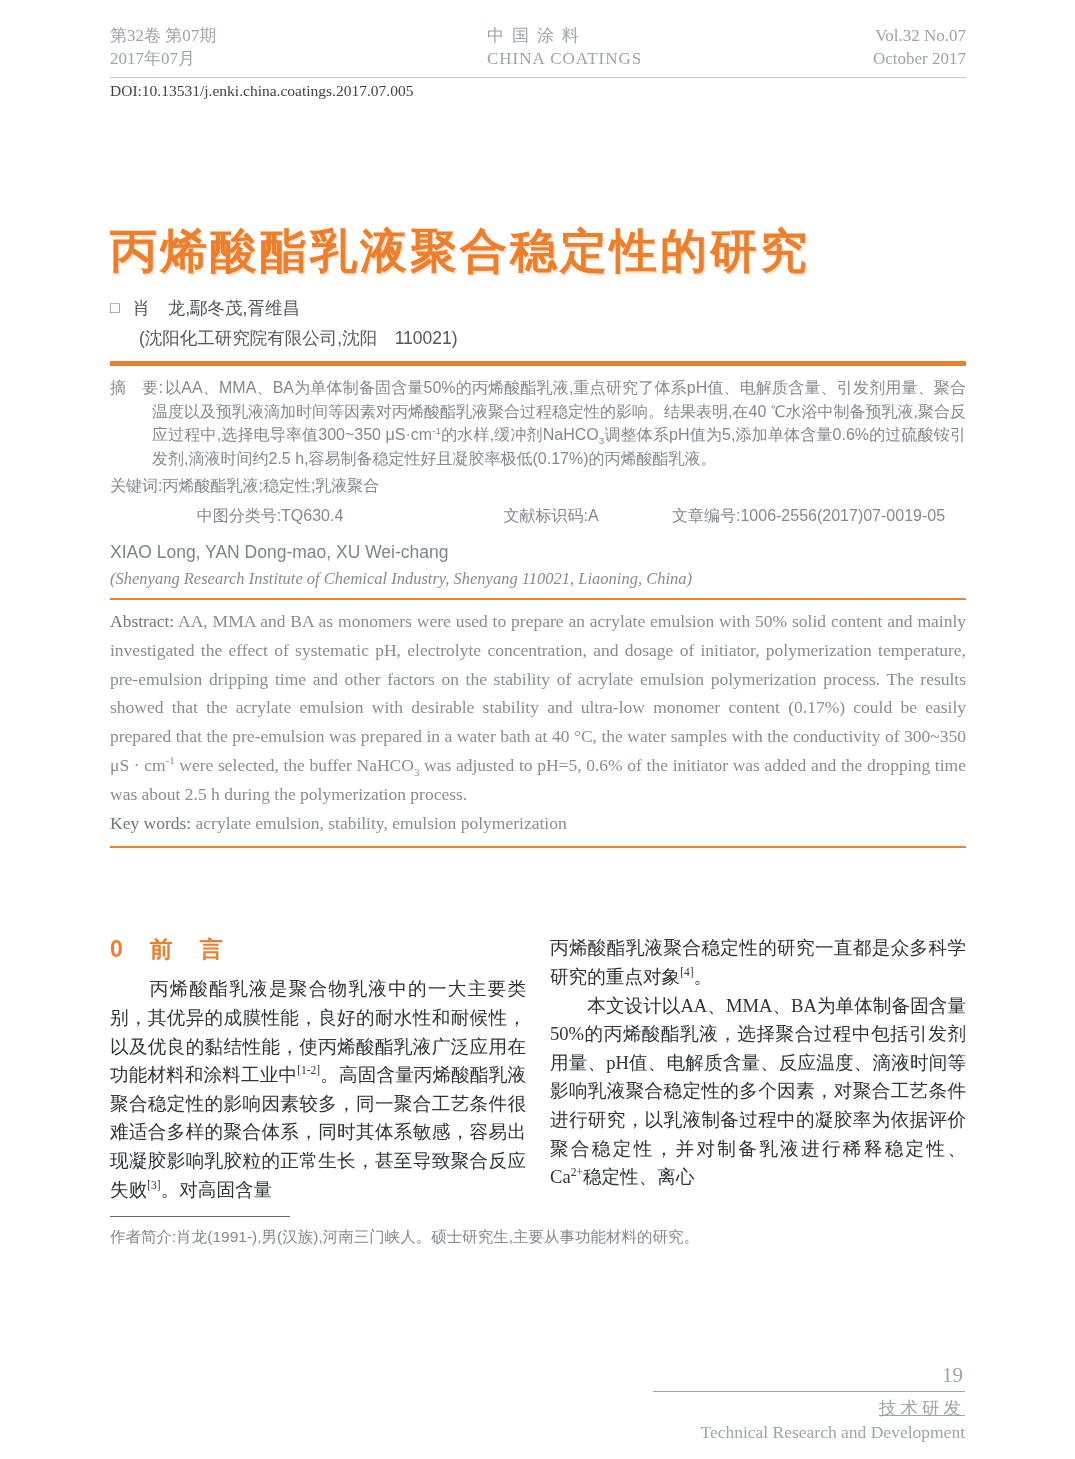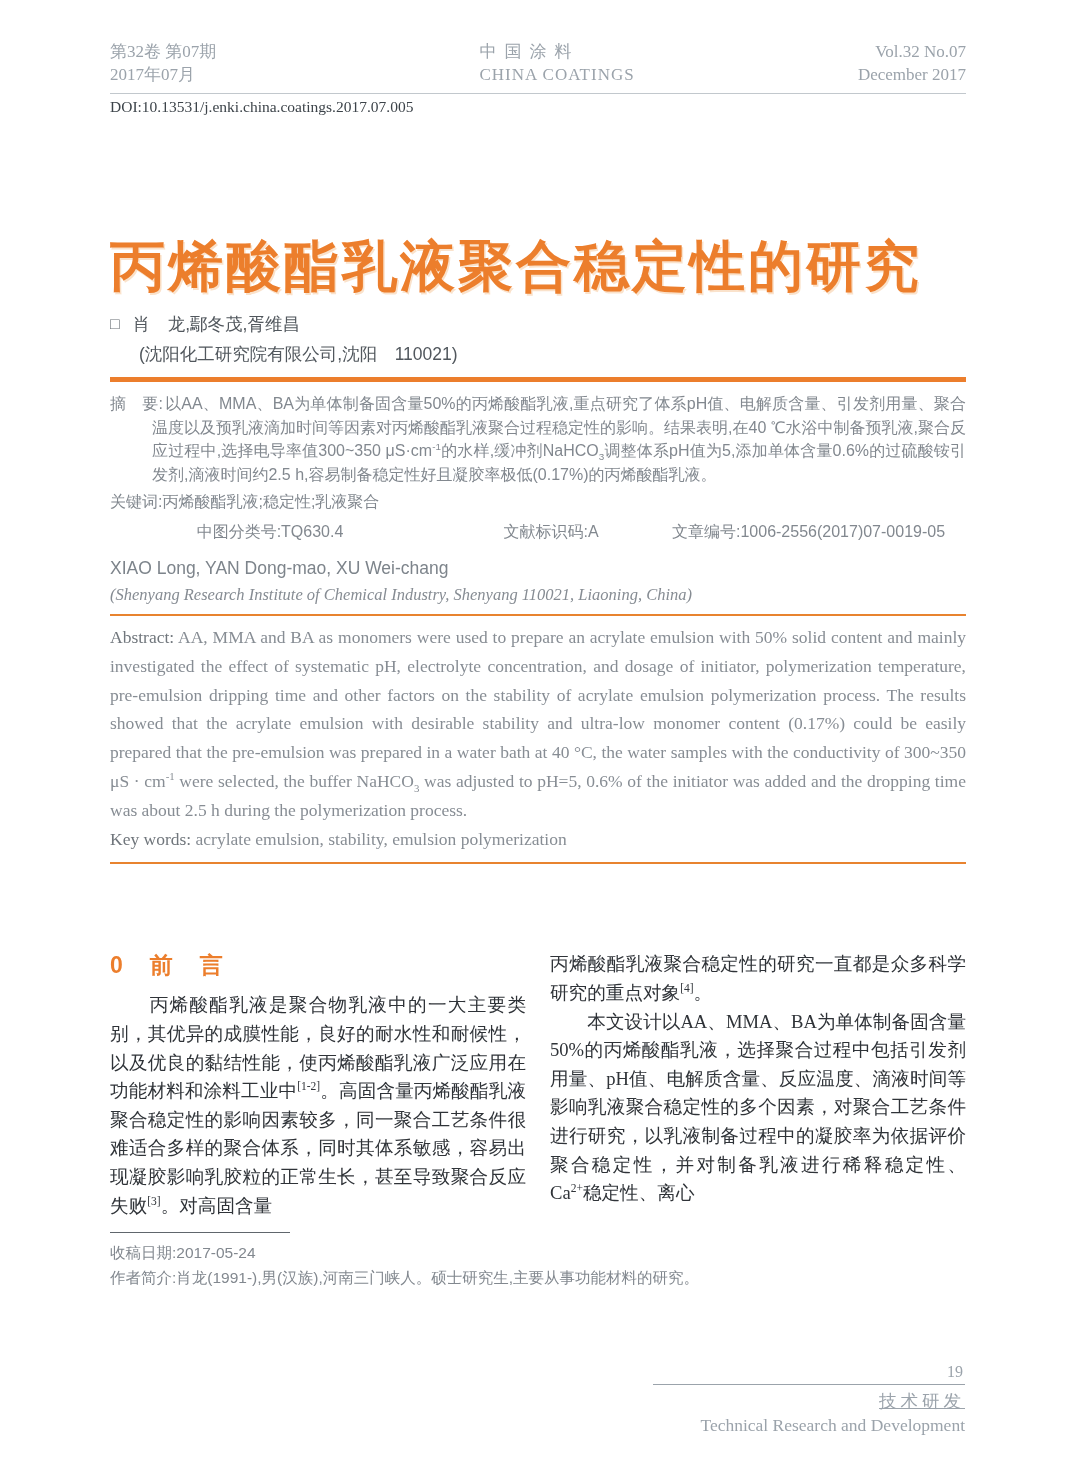--- a/index.html
+++ b/index.html
@@ -3,31 +3,31 @@
 <meta charset="utf-8">
 <style>
   * { margin:0; padding:0; box-sizing:border-box; }
   html,body { background:#ffffff; }
   body { font-family:"Liberation Sans", sans-serif; }
   .page { position:relative; width:1075px; height:1459px; background:#fff; overflow:hidden; }
   .content { position:absolute; left:110px; top:0; width:856px; }
 
   
   .journal-header { display:flex; justify-content:space-between; align-items:flex-start;
-    padding-top:40px; padding-bottom:7px; border-bottom:1px solid #c2c8cd;
+    padding-top:24px; padding-bottom:7px; border-bottom:1px solid #c2c8cd;
     color:#9ba3ab; font-size:17px; line-height:23px; font-family:"Liberation Serif", serif; }
   .jh-left { text-align:left; }
   .jh-center { text-align:left; letter-spacing:1px;margin-left:40px; }
   .jh-center .cn { letter-spacing:8px; }
   .jh-right { text-align:right; }
   .doi-line { margin-top:4px; color:#3c4349; font-size:15.5px; font-family:"Liberation Serif", serif; }
 
   
-  .cn-title { margin-top:122px; color:#ec7e2c; font-size:55px; font-weight:900;
-    letter-spacing:3px; line-height:58px; font-family:Liberation Serif, serif;
+  .cn-title { margin-top:122px; color:#ec7e2c; font-size:47px; font-weight:900;
+    letter-spacing:3px; line-height:58px; font-family:Liberation Sans, sans-serif;
     text-shadow:1.5px 1.5px 0 rgba(238,150,70,0.28); }
   .cn-authors { margin-top:16px; color:#51575d; font-size:17.5px; display:flex; align-items:center; }
   .author-marker { display:inline-block; margin-right:13px; color:#6a7076; font-size:16px; }
   .cn-affil { margin-top:6px; margin-left:29px; color:#51575d; font-size:17.5px; }
   .rule-thick { margin-top:11px; height:5px; background:#ec7e2c; }
 
   
   .cn-abstract { margin-top:10px; color:#82888f; font-size:16px; line-height:23.5px;
     text-align:justify; padding-left:42px; text-indent:-42px; }
   .cn-abstract .label { margin-right:2px; }
@@ -61,21 +61,21 @@
   .body-para sup { color:#2f3338; }
 
   
   .footnote { margin-top:12px; }
   .footnote-rule { width:180px; border-top:1px solid #60666c; margin-bottom:7px; }
   .footnote-line { color:#82888f; font-size:15.5px; line-height:25px; }
 
   
   .page-footer { position:absolute; right:110px; top:1363px; width:320px; text-align:right;
     color:#9ba3ab; font-family:"Liberation Serif", serif; }
-  .page-number { font-size:16px; padding-right:2px; }
+  .page-number { font-size:21px; padding-right:2px; }
   .footer-rule { border-top:1px solid #9ba3ab; margin:3px 0 4px 8px; }
   .footer-col-cn { font-size:17.5px; letter-spacing:4px;text-decoration:underline; }
   .footer-col-en { font-size:17.5px; margin-top:2px; }
 </style>
 </head>
 <body>
 
 <div class="page">
   <div class="content">
 
@@ -83,21 +83,21 @@
       <div class="jh-left">
         <div>第32卷 第07期</div>
         <div>2017年07月</div>
       </div>
       <div class="jh-center">
         <div class="cn">中国涂料</div>
         <div>CHINA COATINGS</div>
       </div>
       <div class="jh-right">
         <div>Vol.32 No.07</div>
-        <div>December 2017</div>
+        <div>October 2017</div>
       </div>
     </div>
     <div class="doi-line">DOI:10.13531/j.enki.china.coatings.2017.07.005</div>
 
     <h1 class="cn-title">丙烯酸酯乳液聚合稳定性的研究</h1>
 
     <div class="cn-authors">
       <span class="author-marker">□</span>
       <span>肖　龙,鄢冬茂,胥维昌</span>
     </div>
@@ -124,21 +124,20 @@
     <p class="en-keywords"><span class="label">Key words:</span><span> acrylate emulsion, stability, emulsion polymerization</span></p>
 
     <div class="rule-thin"></div>
 
     <div class="body-section">
       <div class="col">
         <div class="section-heading">0　前　言</div>
         <p class="body-para">　　丙烯酸酯乳液是聚合物乳液中的一大主要类别，其优异的成膜性能，良好的耐水性和耐候性，以及优良的黏结性能，使丙烯酸酯乳液广泛应用在功能材料和涂料工业中<sup>[1-2]</sup>。高固含量丙烯酸酯乳液聚合稳定性的影响因素较多，同一聚合工艺条件很难适合多样的聚合体系，同时其体系敏感，容易出现凝胶影响乳胶粒的正常生长，甚至导致聚合反应失败<sup>[3]</sup>。对高固含量</p>
         <div class="footnote">
           <div class="footnote-rule"></div>
-          <div class="footnote-line">收稿日期:2017-05-24</div>
         </div>
       </div>
       <div class="col">
         <p class="body-para">丙烯酸酯乳液聚合稳定性的研究一直都是众多科学研究的重点对象<sup>[4]</sup>。</p>
         <p class="body-para">　　本文设计以AA、MMA、BA为单体制备固含量50%的丙烯酸酯乳液，选择聚合过程中包括引发剂用量、pH值、电解质含量、反应温度、滴液时间等影响乳液聚合稳定性的多个因素，对聚合工艺条件进行研究，以乳液制备过程中的凝胶率为依据评价聚合稳定性，并对制备乳液进行稀释稳定性、Ca<sup>2+</sup>稳定性、离心</p>
       </div>
     </div>
     <div class="footnote-line">作者简介:肖龙(1991-),男(汉族),河南三门峡人。硕士研究生,主要从事功能材料的研究。</div>
 
   </div>

